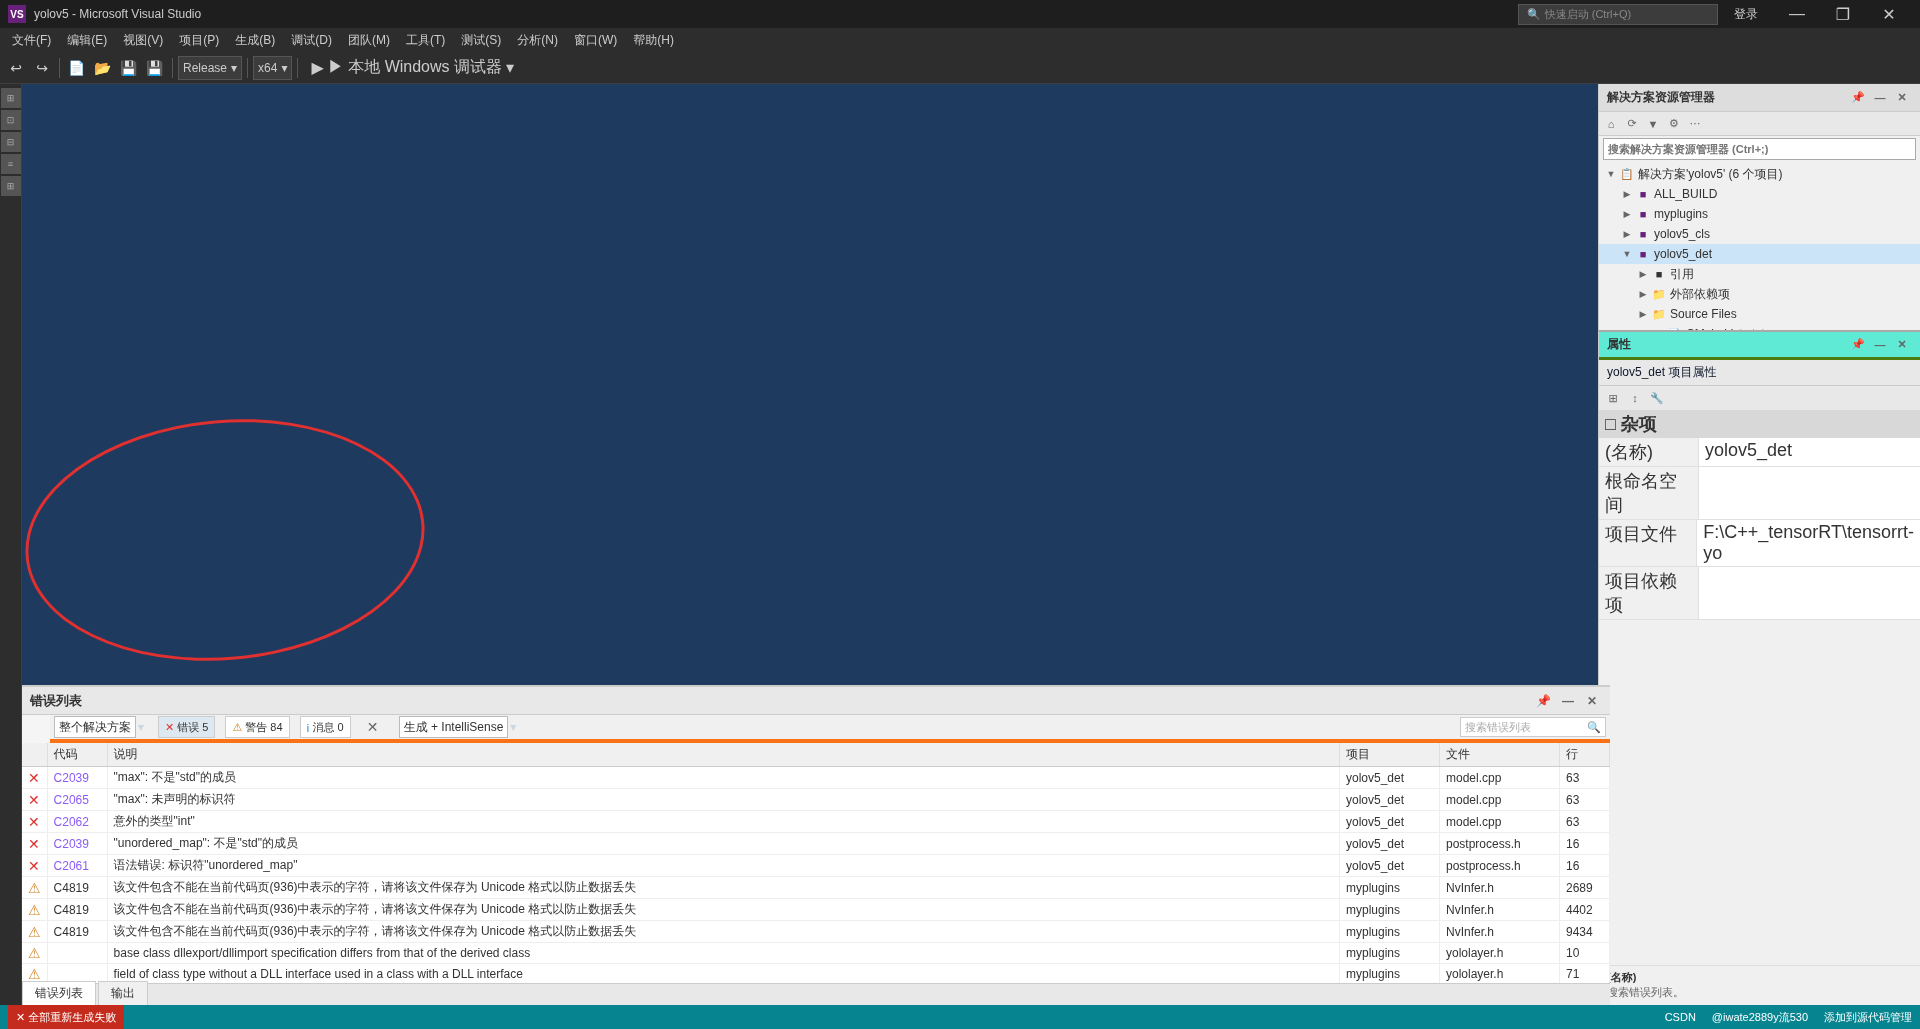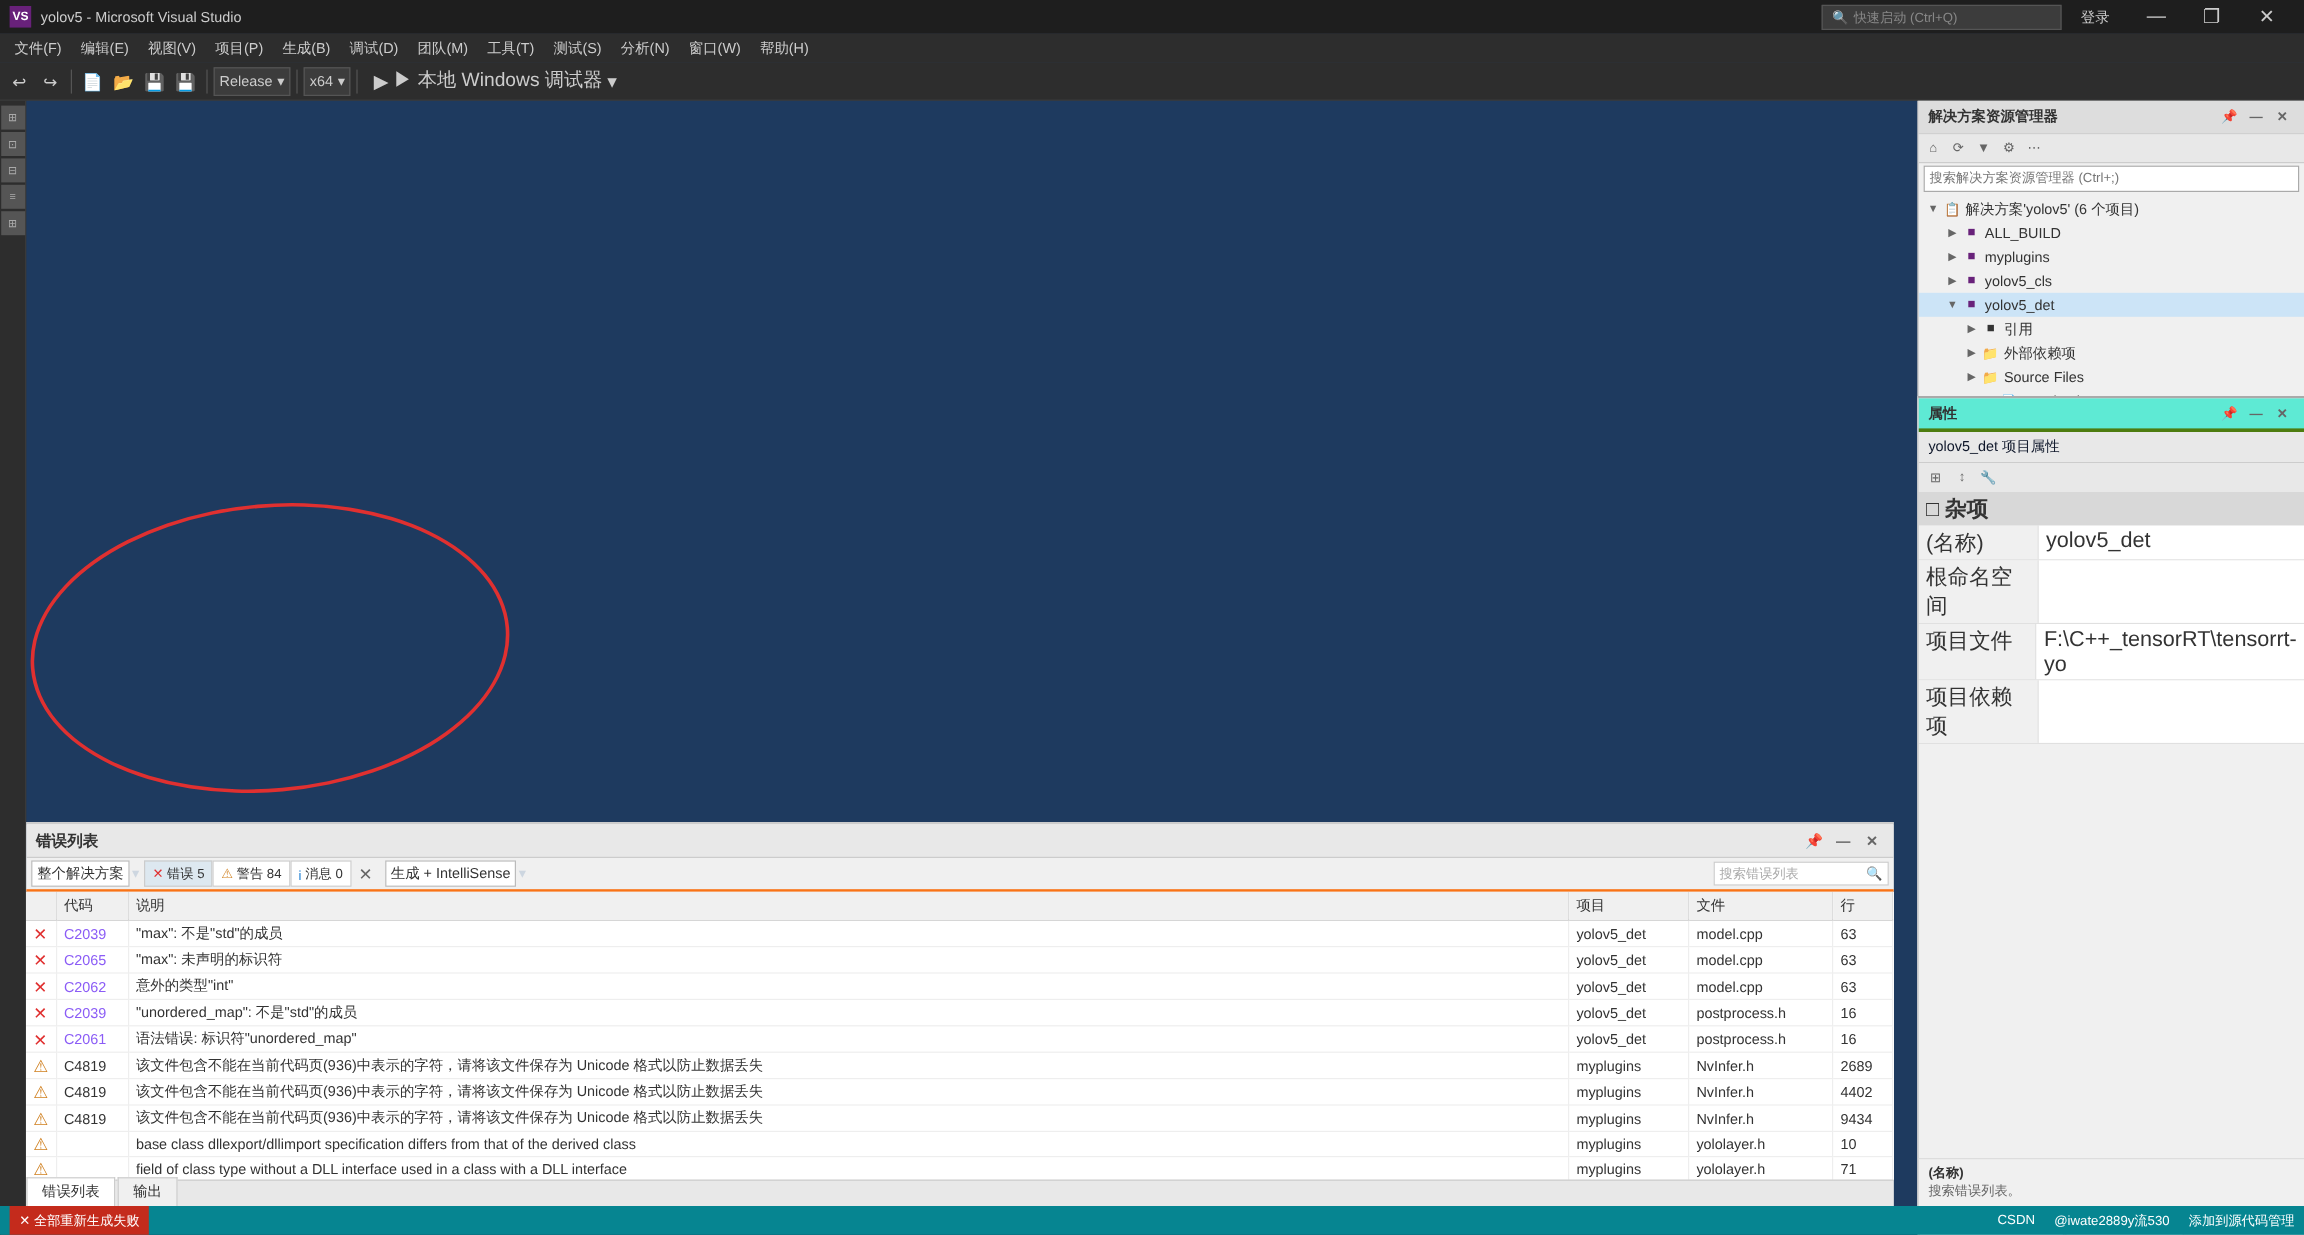--- a/index.html
+++ b/index.html
@@ -118,21 +118,21 @@
       flex: 1;
       background: #1e3a5f;
       position: relative;
       overflow: hidden;
     }
 
     
     #error-panel {
       position: absolute;
       left: 22px; bottom: 24px;
-      right: 342px;
+      right: 310px;
       height: 320px;
       background: #f5f5f5;
       border-top: 2px solid #ccc;
       display: flex; flex-direction: column;
       z-index: 10;
     }
     #error-panel-header {
       height: 28px;
       background: #e8e8e8;
       border-bottom: 1px solid #ccc;
@@ -148,24 +148,25 @@
       display: flex; gap: 4px;
     }
     #error-panel-header .panel-ctrl-btn {
       width: 20px; height: 20px;
       display: flex; align-items: center; justify-content: center;
       cursor: pointer; color: #666; font-size: 12px;
     }
     #error-toolbar {
       height: 28px;
       background: #f0f0f0;
-      border-bottom: 2px solid #f97316;
+      border-bottom: 4px solid #f97316;
       display: flex; align-items: center;
       padding: 0 4px;
-      gap: 0;
+      gap: 10px;
+      margin-left: 28px;
     }
     .error-filter-btn {
       height: 22px; padding: 0 6px;
       border: 1px solid #ccc; background: #fff;
       font-size: 11px; cursor: pointer;
       display: flex; align-items: center; gap: 3px;
       color: #333;
     }
     .error-filter-btn.active { background: #dde8f0; }
     .error-search {
@@ -254,21 +255,21 @@
     }
     .se-tb-btn {
       width: 20px; height: 20px;
       display: flex; align-items: center; justify-content: center;
       cursor: pointer; color: #666; font-size: 11px;
       border: 1px solid transparent;
     }
     #se-search {
       height: 22px; margin: 2px 4px;
       border: 1px solid #aaa; background: #fff;
-      padding: 0 4px; font-size: 11px; color: #999;
+      padding: 0 4px; font-size: 11px; color: #999; font-weight: bold;
     }
     #se-tree {
       flex: 1; overflow-y: auto; padding: 2px 0;
       font-size: 12px; color: #333;
     }
     .tree-item {
       display: flex; align-items: center;
       height: 20px; cursor: pointer; padding-right: 4px;
     }
     .tree-item.selected { background: #cce4f7; }

